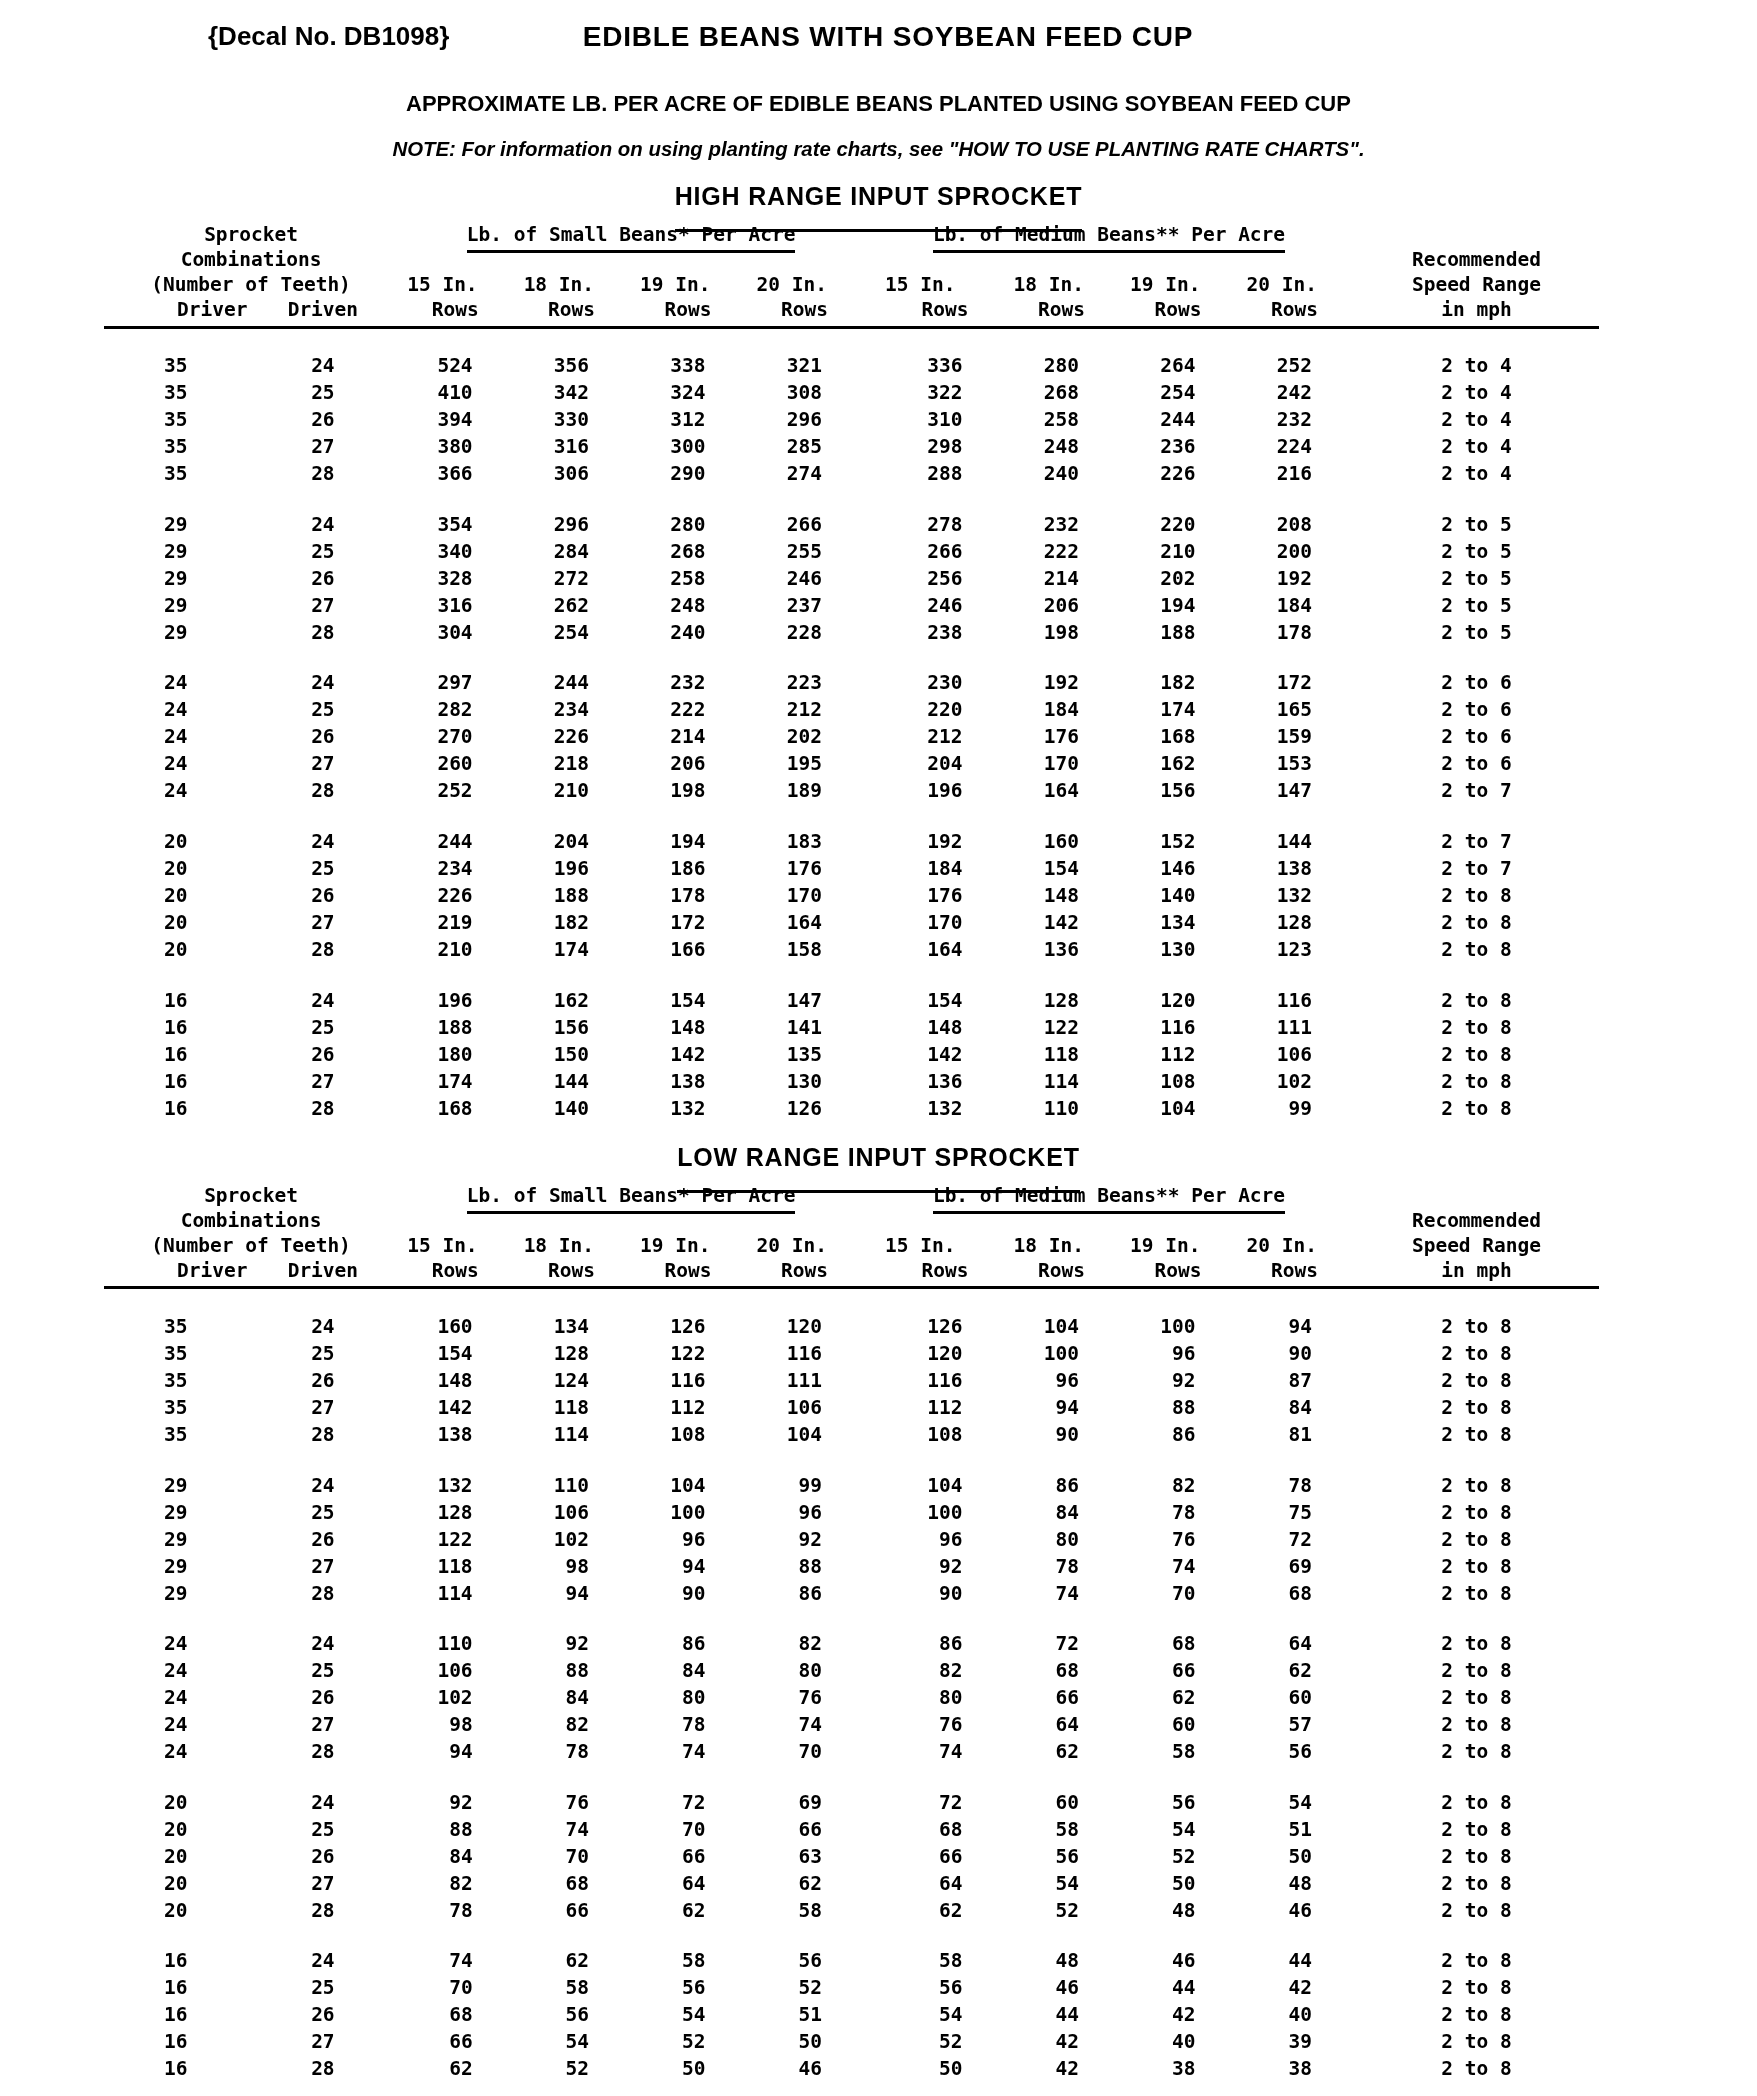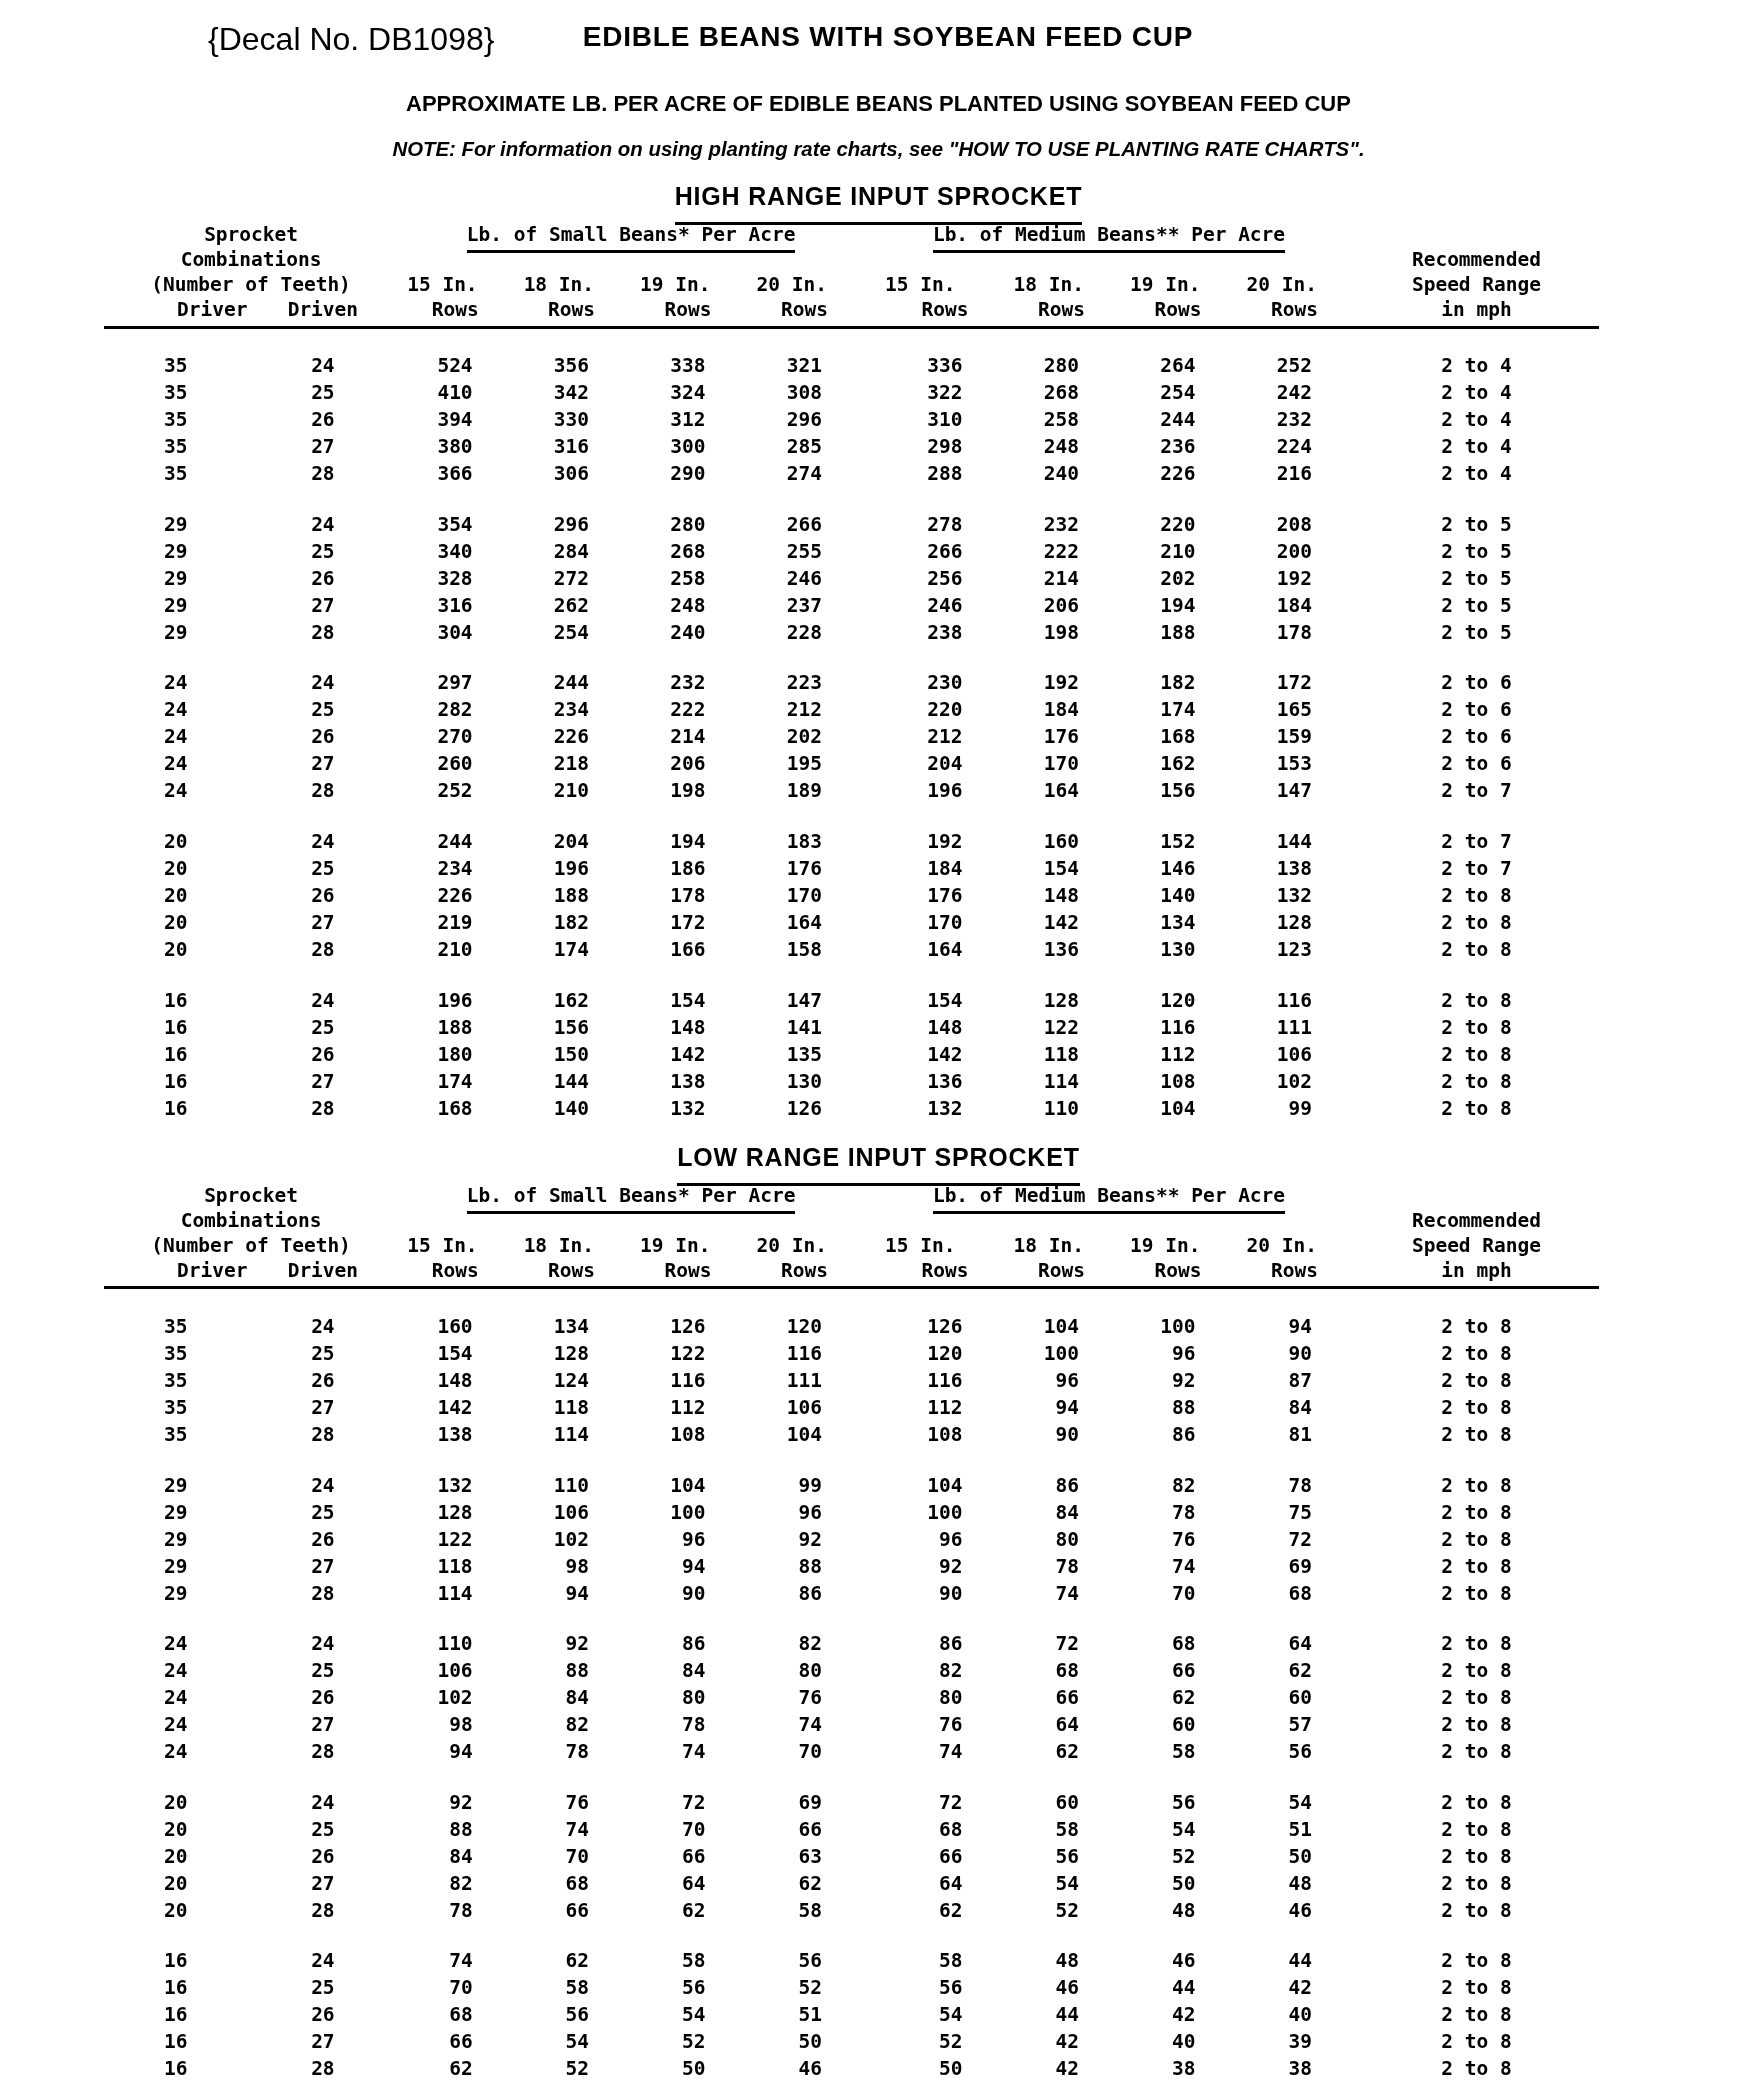--- a/index.html
+++ b/index.html
@@ -7,41 +7,41 @@
     position:relative;
     width:1757px;height:2097px;
     background:#ffffff;color:#000;
     font-family:"DejaVu Sans Mono",monospace;
     font-weight:bold;
     overflow:hidden;
   }
   .hdr{position:relative;padding-top:21px;height:52px;}
   .decal{
     position:absolute;left:208px;top:21px;
-    font-family:"Liberation Sans",sans-serif;font-weight:normal;font-size:32px;
+    font-family:"Liberation Sans",sans-serif;font-weight:bold;font-size:26px;
   }
   .doc-title{
     text-align:center;
     font-family:"Liberation Sans",sans-serif;font-weight:bold;font-size:28px;
     letter-spacing:0.8px;
     padding-left:19px;
   }
   .subtitle{
     text-align:center;margin-top:18px;
     font-family:"Liberation Sans",sans-serif;font-weight:bold;font-size:22px;
   }
   .note{
     text-align:center;margin-top:21px;
     font-family:"Liberation Sans",sans-serif;font-style:italic;font-weight:bold;font-size:20.4px;
   }
   .section-title{
     text-align:center;margin:21px 0 11.4px 0;
     font-family:"Liberation Sans",sans-serif;font-weight:bold;font-size:25px;letter-spacing:0.8px;
   }
-  .section-title span{border-bottom:3.3px solid #000;padding-bottom:12px;}
+  .section-title span{border-bottom:3.3px solid #000;padding-bottom:19px;}
   table{
     border-collapse:collapse;table-layout:fixed;
     margin-left:104px;width:1495px;
   }
   col.c-driver{width:143px}
   col.c-driven{width:150px}
   col.c-num{width:116px}
   col.c-gap{width:140px}
   col.c-speed{width:244px}
   th,td{padding:0;font-weight:bold;white-space:nowrap;}

